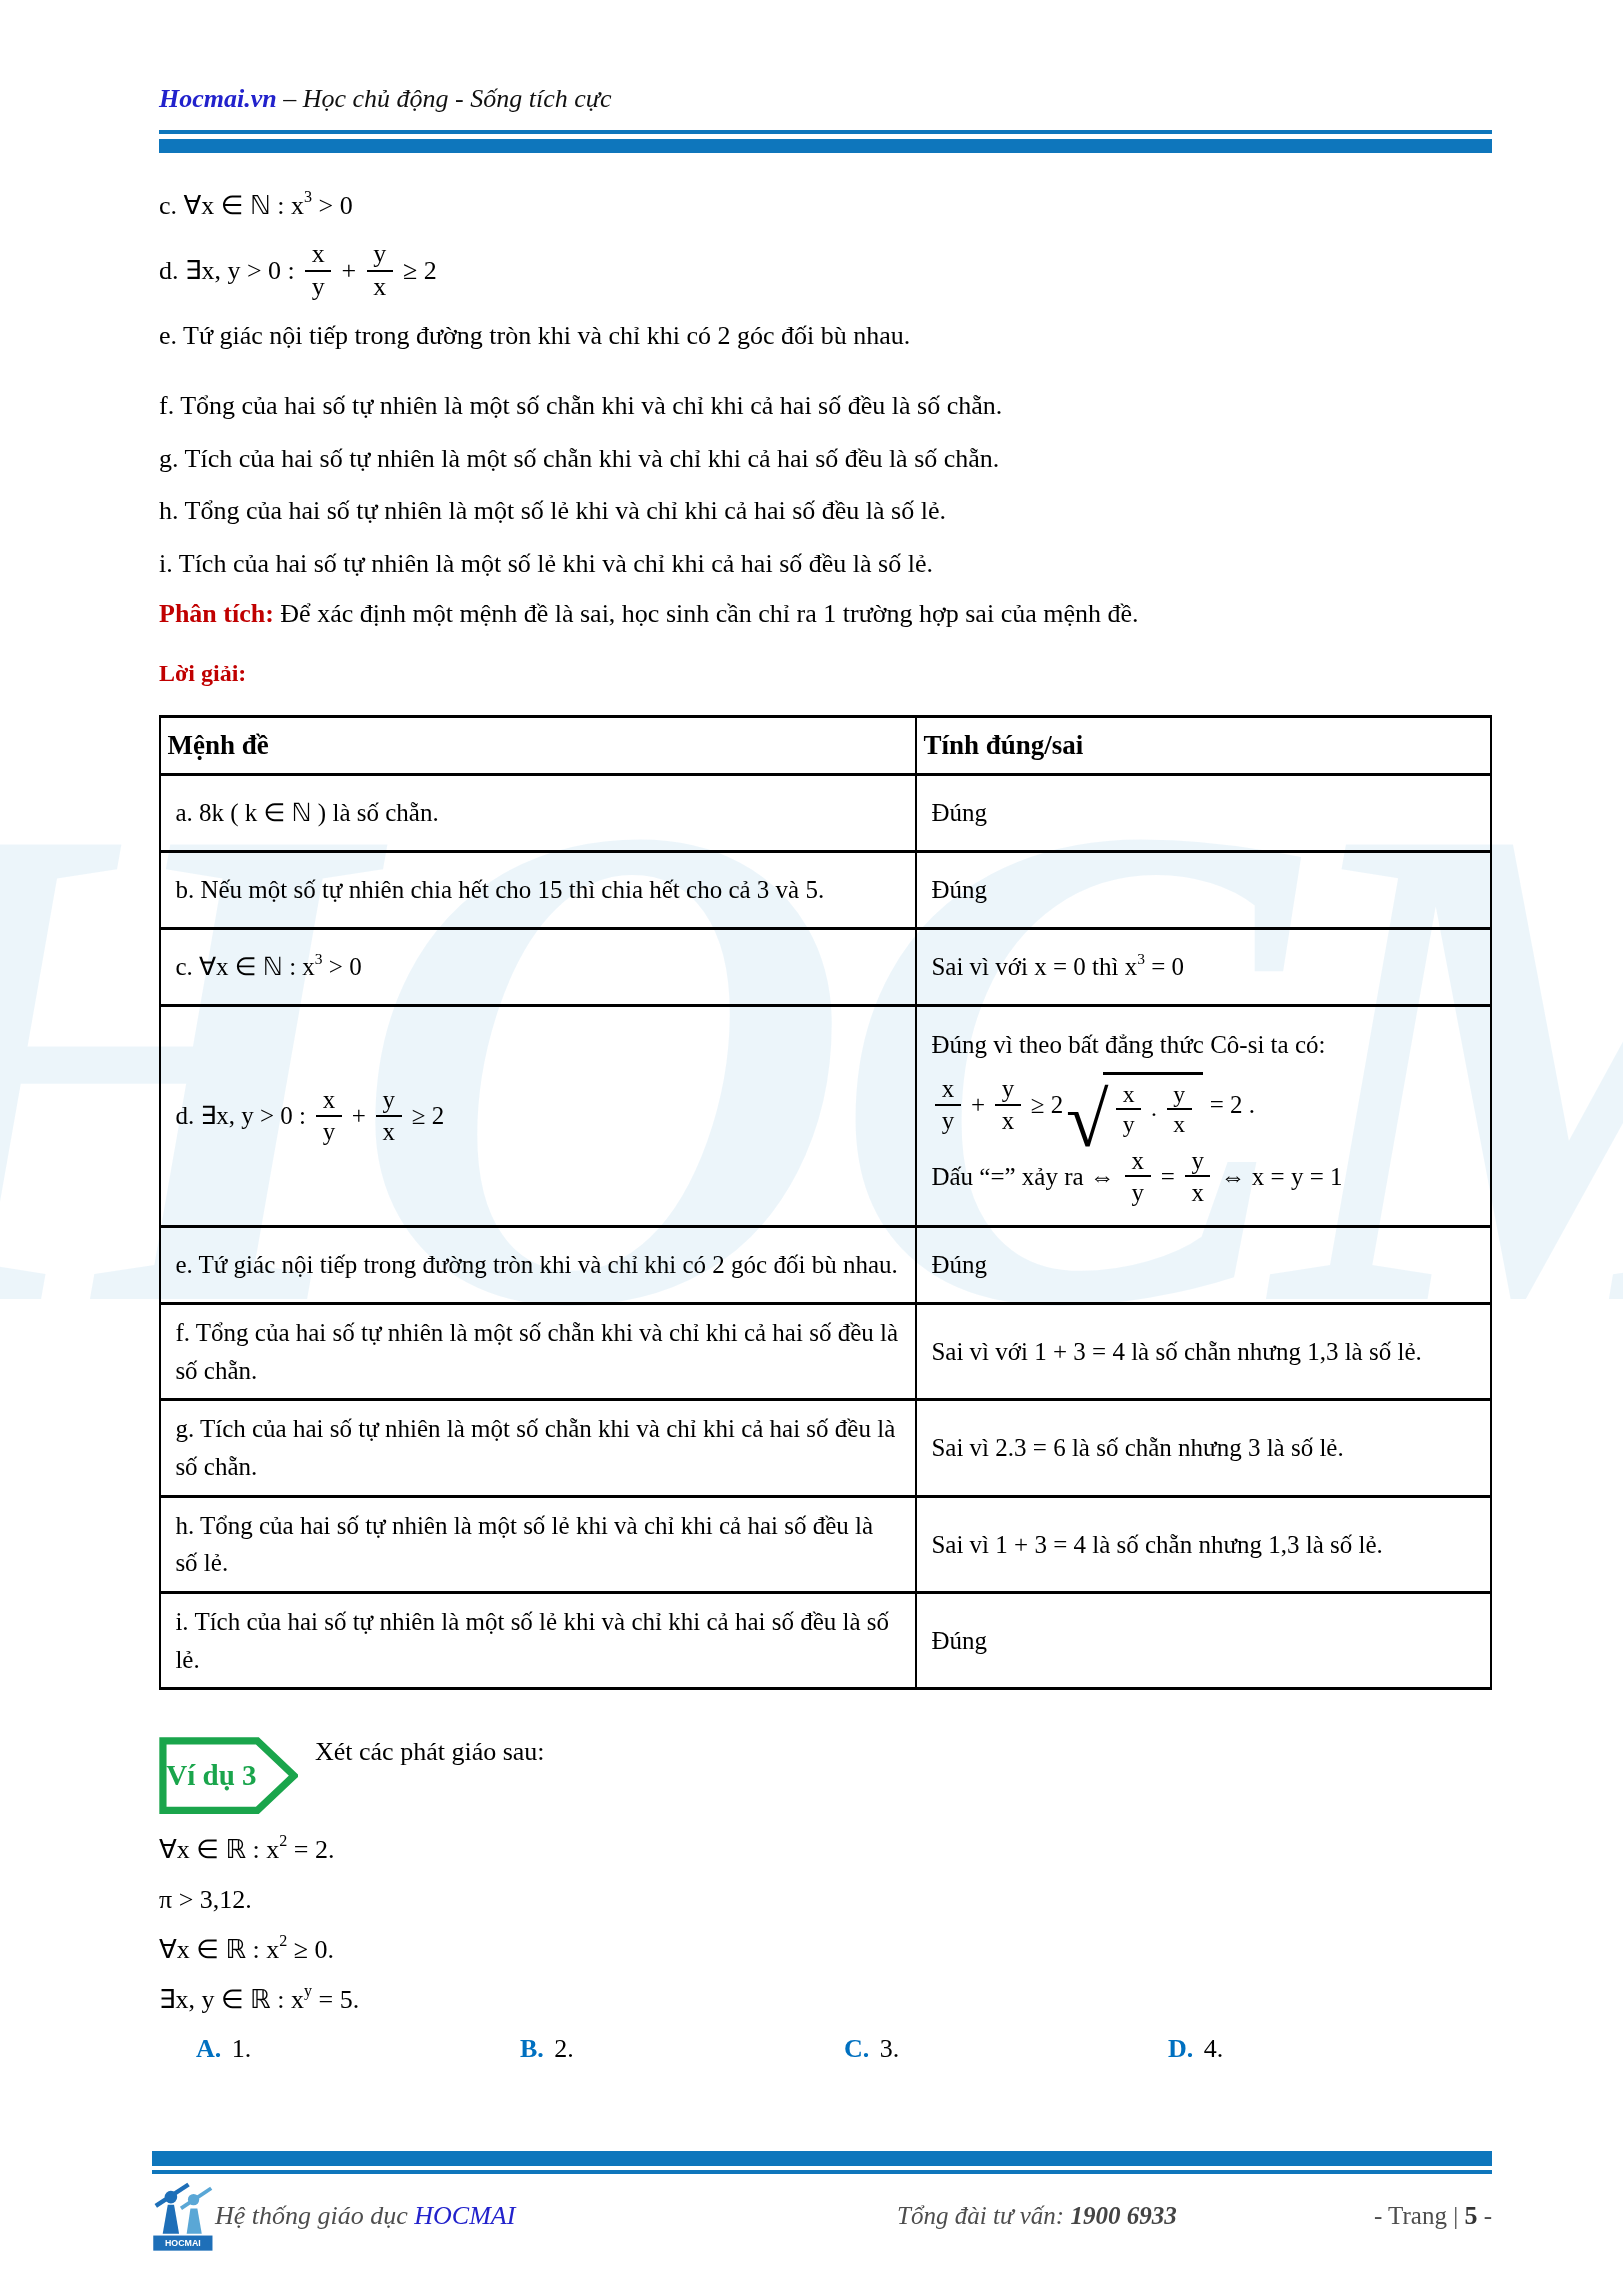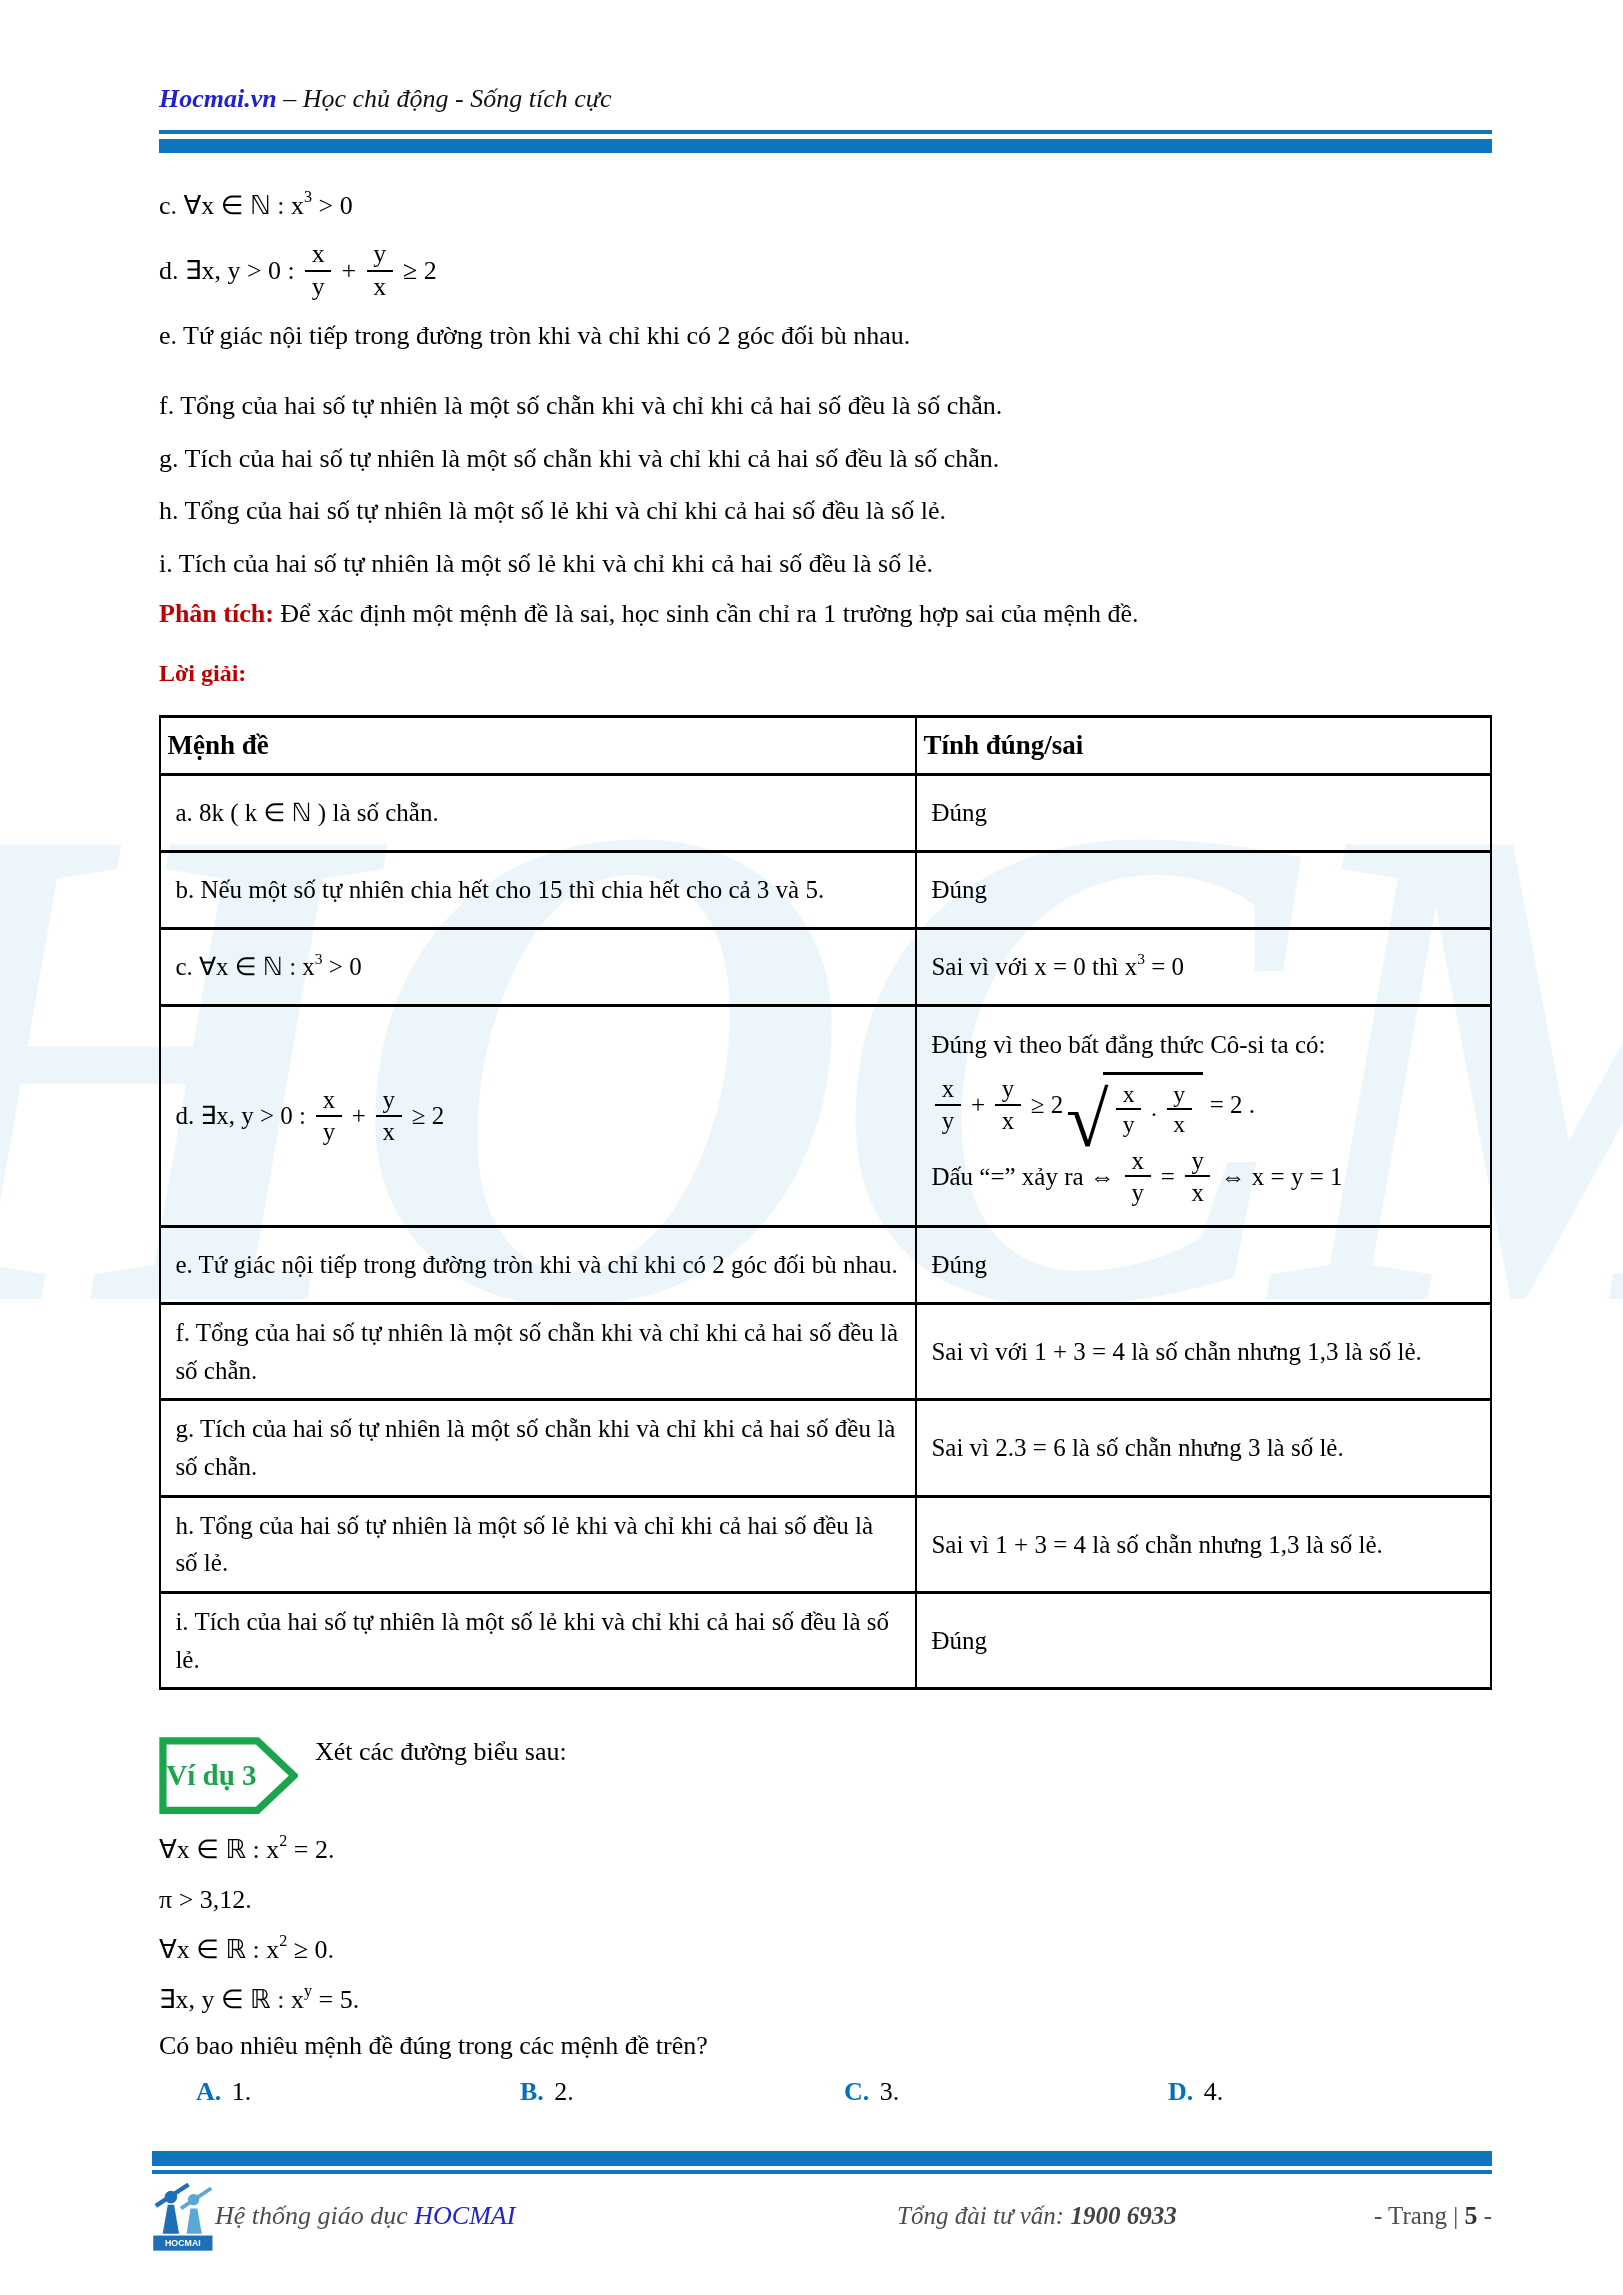--- a/index.html
+++ b/index.html
@@ -319,21 +319,21 @@
         </tbody>
     </table>
 
     <div class="example-head">
       <div class="vidu-badge">
         <svg viewBox="0 0 212 118">
           <polygon points="6,6 150,6 206,59 150,112 6,112" fill="#ffffff" stroke="#1aa54c" stroke-width="11" stroke-linejoin="miter"></polygon>
         </svg>
         <div class="badge-label">Ví dụ 3</div>
       </div>
-      <div class="example-intro">Xét các đường biểu sau:</div>
+      <div class="example-intro">Xét các phát giáo sau:</div>
     </div>
 
     <div class="statements" id="example-statements">
         <div class="line">
           <span class="mtxt">∀x ∈ ℝ : x</span>
           <span class="msup">2</span>
           <span class="mtxt"> = 2.</span>
         </div>
         <div class="line">
           <span class="mtxt">π &gt; 3,12.</span>
@@ -343,21 +343,20 @@
           <span class="msup">2</span>
           <span class="mtxt"> ≥ 0.</span>
         </div>
         <div class="line">
           <span class="mtxt">∃x, y ∈ ℝ : x</span>
           <span class="msup">y</span>
           <span class="mtxt"> = 5.</span>
         </div>
       </div>
 
-    <div class="question">Có bao nhiêu mệnh đề đúng trong các mệnh đề trên?</div>
 
     <div class="options" id="options-row">
         <div class="option">
           <span class="opt-letter">A.</span>
           <span>1.</span>
         </div>
         <div class="option">
           <span class="opt-letter">B.</span>
           <span>2.</span>
         </div>

